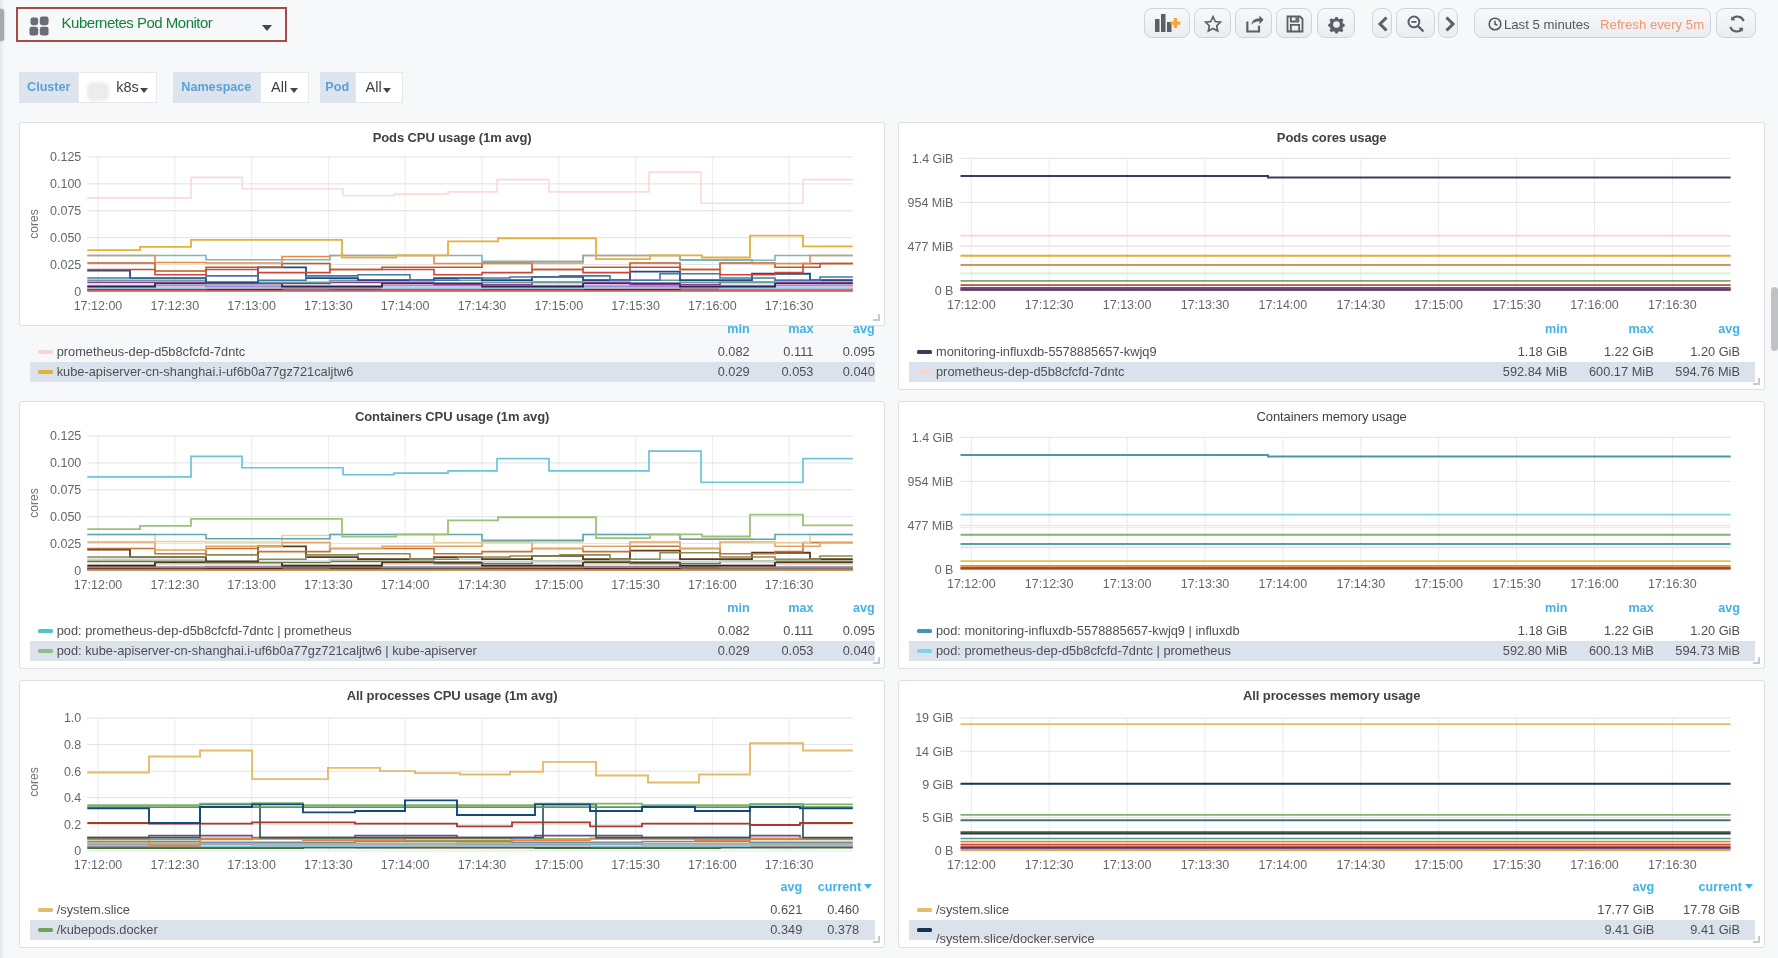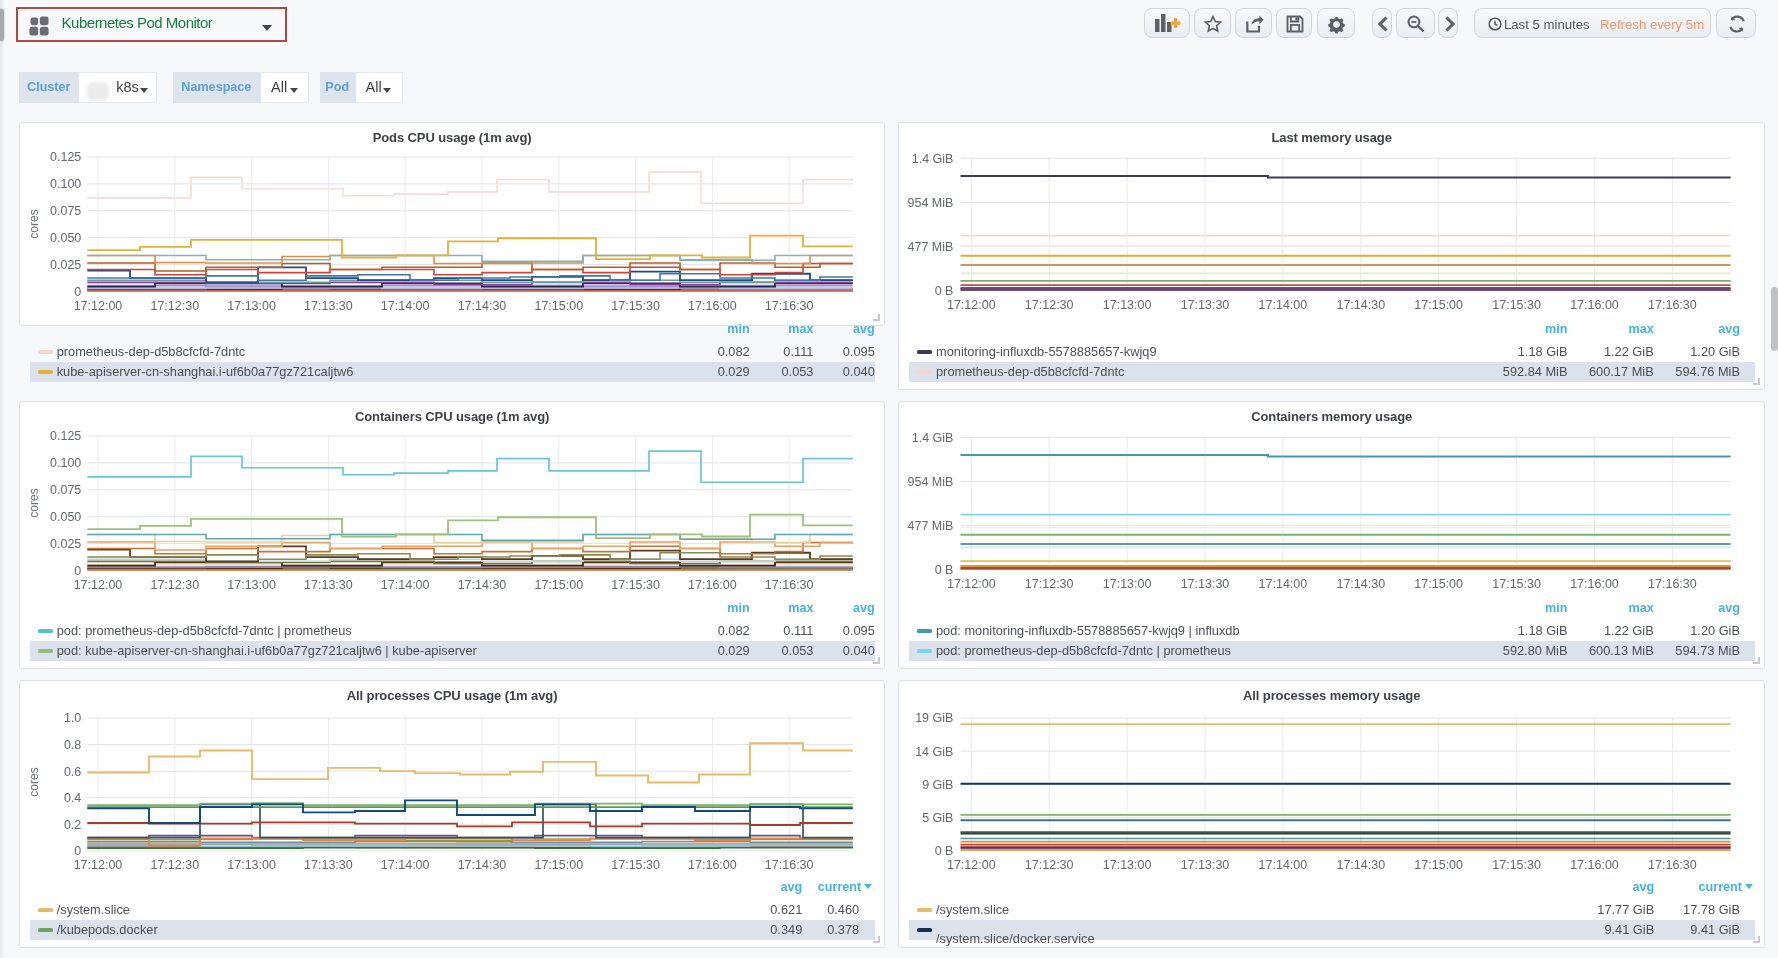--- a/index.html
+++ b/index.html
@@ -154,21 +154,21 @@
     <div style="position:absolute;top:221.0px;left:0;width:855.1px;text-align:right;font-size:12.8px;color:#4c4f55;">0.095</div>
     <div style="position:absolute;top:239.8px;left:10px;right:9px;height:19.6px;background:#dce2ec;"></div>
     <div style="position:absolute;top:247.7px;left:18px;width:15px;height:4px;border-radius:1.5px;background:#e3b13a;"></div>
     <div style="position:absolute;top:241.5px;left:37px;font-size:12.8px;color:#4c4f55;white-space:nowrap;">kube-apiserver-cn-shanghai.i-uf6b0a77gz721caljtw6</div>
     <div style="position:absolute;top:241.5px;left:0;width:730.0px;text-align:right;font-size:12.8px;color:#4c4f55;">0.029</div>
     <div style="position:absolute;top:241.5px;left:0;width:793.8px;text-align:right;font-size:12.8px;color:#4c4f55;">0.053</div>
     <div style="position:absolute;top:241.5px;left:0;width:855.1px;text-align:right;font-size:12.8px;color:#4c4f55;">0.040</div>
     <div style="position:absolute;right:4px;bottom:4px;width:7px;height:7px;border-right:2px solid #c6c9cd;border-bottom:2px solid #c6c9cd;"></div>
   </div>
 <div style="position:absolute;left:898.0px;top:121.5px;width:867.3px;height:268.0px;background:#fff;border:1px solid #dde0e5;border-radius:3px;box-sizing:border-box;">
-    <div style="position:absolute;left:0;right:0;top:7px;text-align:center;font-size:13px;letter-spacing:-0.1px;font-weight:700;color:#3f4148;">Last memory usage</div>
+    <div style="position:absolute;left:0;right:0;top:7px;text-align:center;font-size:13px;letter-spacing:-0.1px;font-weight:700;color:#3f4148;">Pods cores usage</div>
     <svg width="867" height="268" viewBox="0 0 867 268" style="position:absolute;left:0;top:0">
       <line x1="72.3" y1="35.3" x2="72.3" y2="167.5" stroke="#e9eaec" stroke-width="1"></line>
       <line x1="150.2" y1="35.3" x2="150.2" y2="167.5" stroke="#e9eaec" stroke-width="1"></line>
       <line x1="228.1" y1="35.3" x2="228.1" y2="167.5" stroke="#e9eaec" stroke-width="1"></line>
       <line x1="306.0" y1="35.3" x2="306.0" y2="167.5" stroke="#e9eaec" stroke-width="1"></line>
       <line x1="383.9" y1="35.3" x2="383.9" y2="167.5" stroke="#e9eaec" stroke-width="1"></line>
       <line x1="461.8" y1="35.3" x2="461.8" y2="167.5" stroke="#e9eaec" stroke-width="1"></line>
       <line x1="539.7" y1="35.3" x2="539.7" y2="167.5" stroke="#e9eaec" stroke-width="1"></line>
       <line x1="617.6" y1="35.3" x2="617.6" y2="167.5" stroke="#e9eaec" stroke-width="1"></line>
       <line x1="695.5" y1="35.3" x2="695.5" y2="167.5" stroke="#e9eaec" stroke-width="1"></line>
@@ -282,21 +282,21 @@
     <div style="position:absolute;top:221.0px;left:0;width:855.1px;text-align:right;font-size:12.8px;color:#4c4f55;">0.095</div>
     <div style="position:absolute;top:239.8px;left:10px;right:9px;height:19.6px;background:#dce2ec;"></div>
     <div style="position:absolute;top:247.7px;left:18px;width:15px;height:4px;border-radius:1.5px;background:#93be83;"></div>
     <div style="position:absolute;top:241.5px;left:37px;font-size:12.8px;color:#4c4f55;white-space:nowrap;">pod: kube-apiserver-cn-shanghai.i-uf6b0a77gz721caljtw6 | kube-apiserver</div>
     <div style="position:absolute;top:241.5px;left:0;width:730.0px;text-align:right;font-size:12.8px;color:#4c4f55;">0.029</div>
     <div style="position:absolute;top:241.5px;left:0;width:793.8px;text-align:right;font-size:12.8px;color:#4c4f55;">0.053</div>
     <div style="position:absolute;top:241.5px;left:0;width:855.1px;text-align:right;font-size:12.8px;color:#4c4f55;">0.040</div>
     <div style="position:absolute;right:4px;bottom:4px;width:7px;height:7px;border-right:2px solid #c6c9cd;border-bottom:2px solid #c6c9cd;"></div>
   </div>
 <div style="position:absolute;left:898.0px;top:400.5px;width:867.3px;height:268.0px;background:#fff;border:1px solid #dde0e5;border-radius:3px;box-sizing:border-box;">
-    <div style="position:absolute;left:0;right:0;top:7px;text-align:center;font-size:13px;letter-spacing:-0.1px;font-weight:700;color:#3f4148;">Containers memory usage</div>
+    <div style="position:absolute;left:0;right:0;top:7px;text-align:center;font-size:13px;letter-spacing:-0.1px;font-weight:400;color:#3f4148;">Containers memory usage</div>
     <svg width="867" height="268" viewBox="0 0 867 268" style="position:absolute;left:0;top:0">
       <line x1="72.3" y1="35.3" x2="72.3" y2="167.5" stroke="#e9eaec" stroke-width="1"></line>
       <line x1="150.2" y1="35.3" x2="150.2" y2="167.5" stroke="#e9eaec" stroke-width="1"></line>
       <line x1="228.1" y1="35.3" x2="228.1" y2="167.5" stroke="#e9eaec" stroke-width="1"></line>
       <line x1="306.0" y1="35.3" x2="306.0" y2="167.5" stroke="#e9eaec" stroke-width="1"></line>
       <line x1="383.9" y1="35.3" x2="383.9" y2="167.5" stroke="#e9eaec" stroke-width="1"></line>
       <line x1="461.8" y1="35.3" x2="461.8" y2="167.5" stroke="#e9eaec" stroke-width="1"></line>
       <line x1="539.7" y1="35.3" x2="539.7" y2="167.5" stroke="#e9eaec" stroke-width="1"></line>
       <line x1="617.6" y1="35.3" x2="617.6" y2="167.5" stroke="#e9eaec" stroke-width="1"></line>
       <line x1="695.5" y1="35.3" x2="695.5" y2="167.5" stroke="#e9eaec" stroke-width="1"></line>

